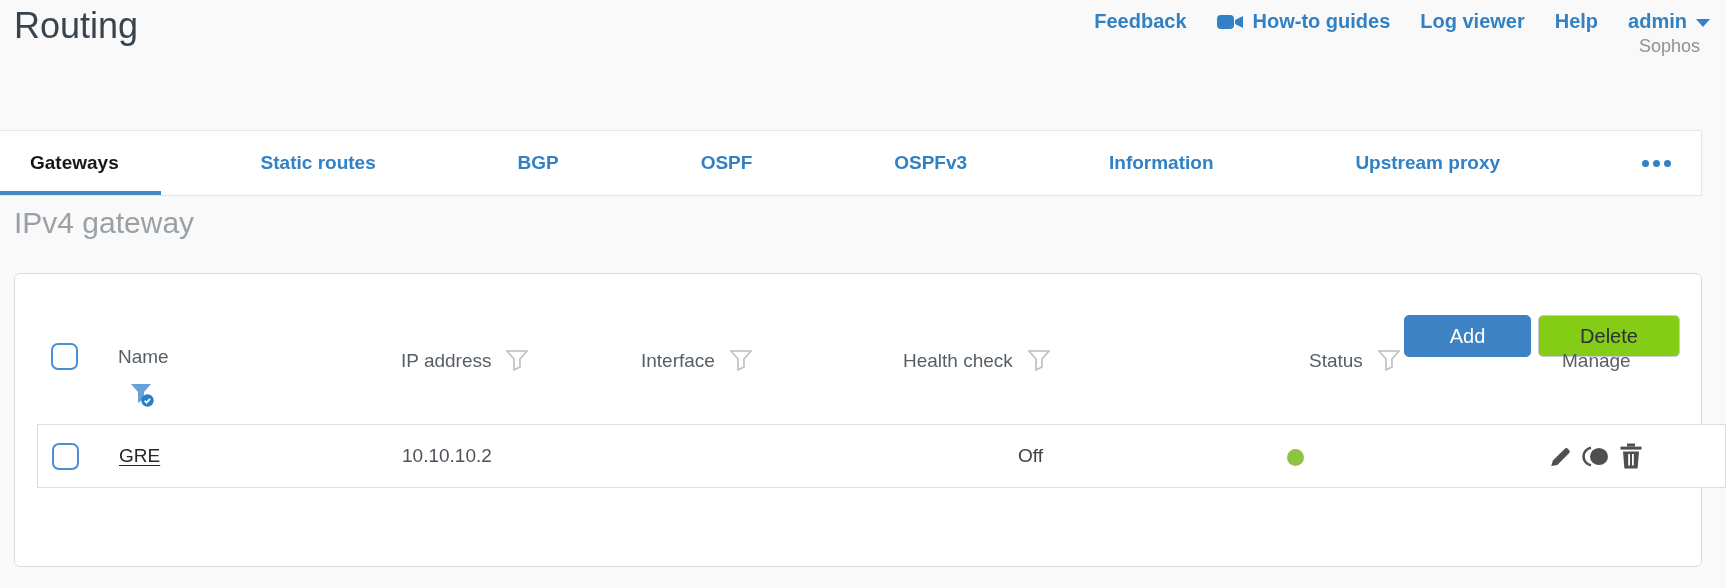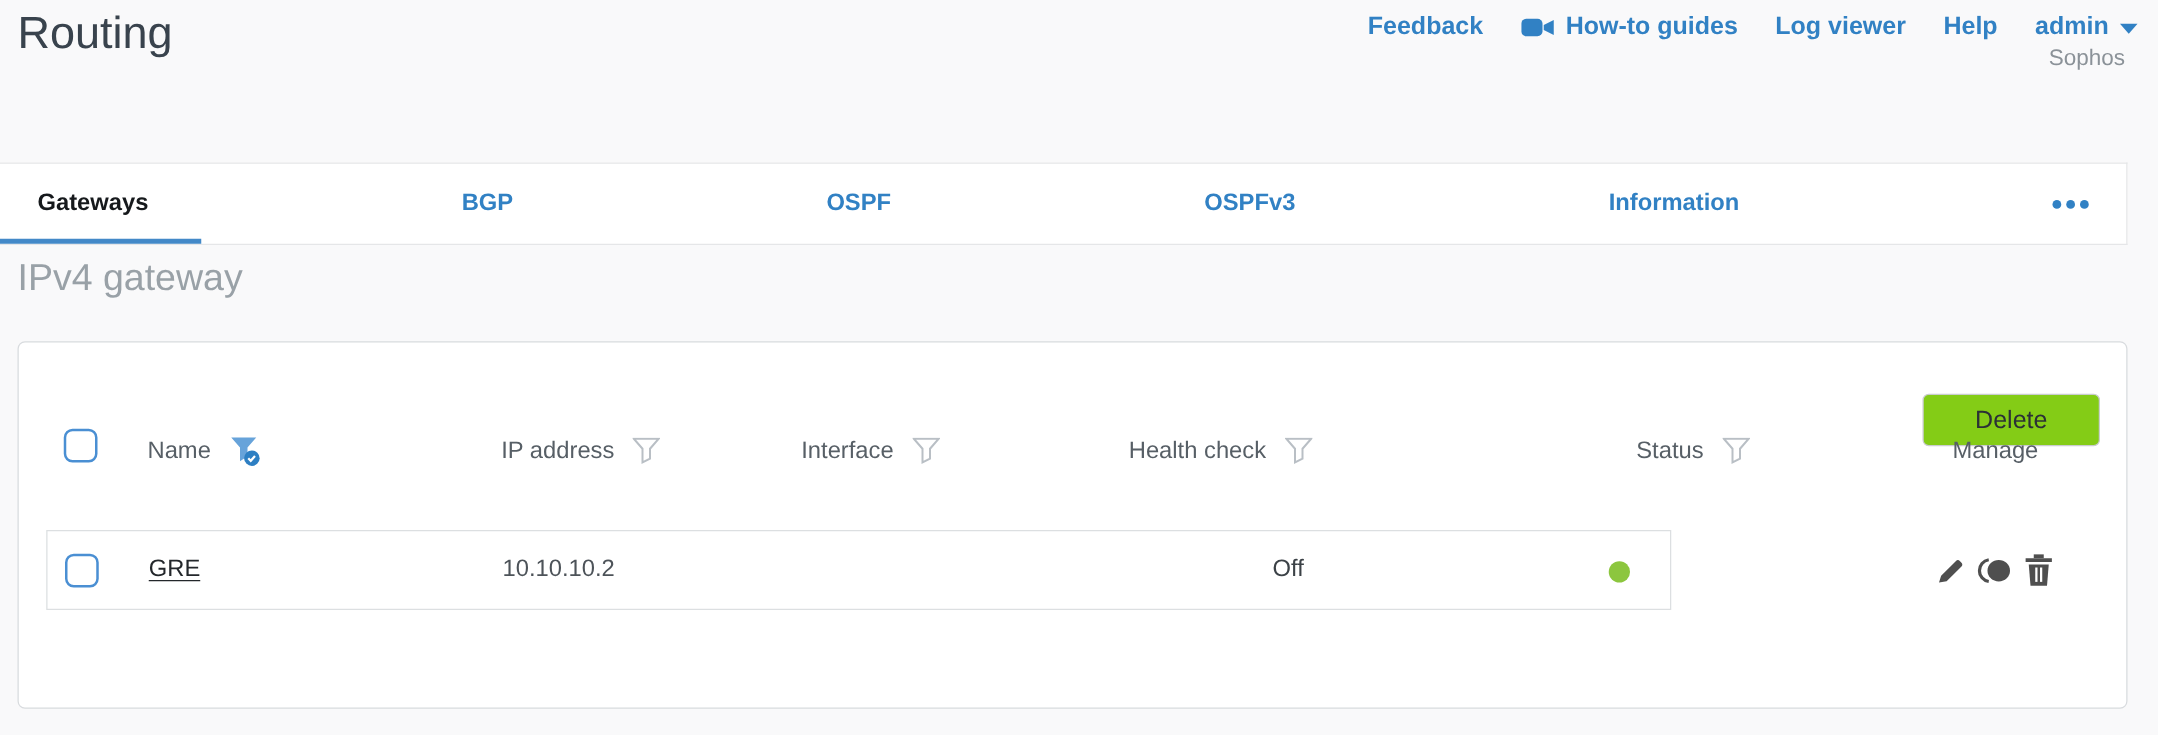--- a/index.html
+++ b/index.html
@@ -70,37 +70,37 @@
                background:#3d82c3; color:#fff; border:1px solid #3d82c3; }
   .btn-delete{ left:1523px; top:41px; width:142px; height:42px;
                background:#84cc16; color:#2b3036; border:1px solid #c9ccce; }
 
   
   .col-head {
     position:absolute; top:72px; height:30px;
     display:flex; align-items:center; gap:15px;
     font-size:19px; color:#575f66; white-space:nowrap;
   }
-  .ch-name      { left:103px; }
+  .ch-name      { left:103px;flex-direction:column; }
   .ch-ip        { left:386px; }
   .ch-interface { left:626px; }
   .ch-health    { left:888px; }
   .ch-status    { left:1294px; }
   .ch-manage    { left:1531px;margin-left:16px; }
 
   .checkbox {
     position:absolute; width:27px; height:27px;
     border:2.5px solid #4a8fd3; border-radius:7px; background:#fff; cursor:pointer;
   }
   .cb-header { left:36px; top:69px; }
   .cb-row    { left:14px; top:18px; }
 
   
   .table-box {
-    position:absolute; left:22px; top:150px; width:1300px; height:64px;
+    position:absolute; left:22px; top:150px; width:1689px; height:64px;
     border:1px solid #dcdfe1; background:#fff;
   }
   .cell { position:absolute; top:0; height:100%; display:flex; align-items:center;
           font-size:19px; color:#4d5359; white-space:nowrap; }
   .cell-name   { left:81px;  color:#23272b; }
   .cell-name span { text-decoration:underline; text-underline-offset:3px; cursor:pointer; }
   .cell-ip     { left:364px; }
   .cell-health { left:980px; color:#3c4247; }
   .status-dot  { position:absolute; left:1249px; top:24px; width:17px; height:17px;
                  border-radius:50%; background:#8cc63e; }
@@ -137,35 +137,38 @@
   </span>
   <span class="hlink">
     <span>admin</span>
     <span class="caret"></span>
   </span>
 </div>
 <div class="brand-label">Sophos</div>
 
 <nav class="tabbar">
   <div class="tab active">Gateways</div>
+  <div class="tab">Static routes</div>
   <div class="tab">BGP</div>
   <div class="tab">OSPF</div>
   <div class="tab">OSPFv3</div>
   <div class="tab">Information</div>
+  <div class="tab">Upstream proxy</div>
   <div class="tab tab-more">
     <i></i>
       <i></i>
       <i></i>
   </div>
 </nav>
 
 <h2 class="section-heading">IPv4 gateway</h2>
 
 <div class="card">
 
+  <button class="btn btn-add">Add</button>
   <button class="btn btn-delete">Delete</button>
 
   <div class="checkbox cb-header"></div>
 
   <div class="col-head ch-name">
     <span>Name</span>
     <span class="icon">
       <svg width="26" height="25" viewBox="0 0 26 25">
         <path d="M1 1 H21 L14 9 V16 L8 20 V9 Z" fill="#67a3da"></path>
         <circle cx="17.5" cy="17.5" r="6.2" fill="#2d7fc3"></circle>

